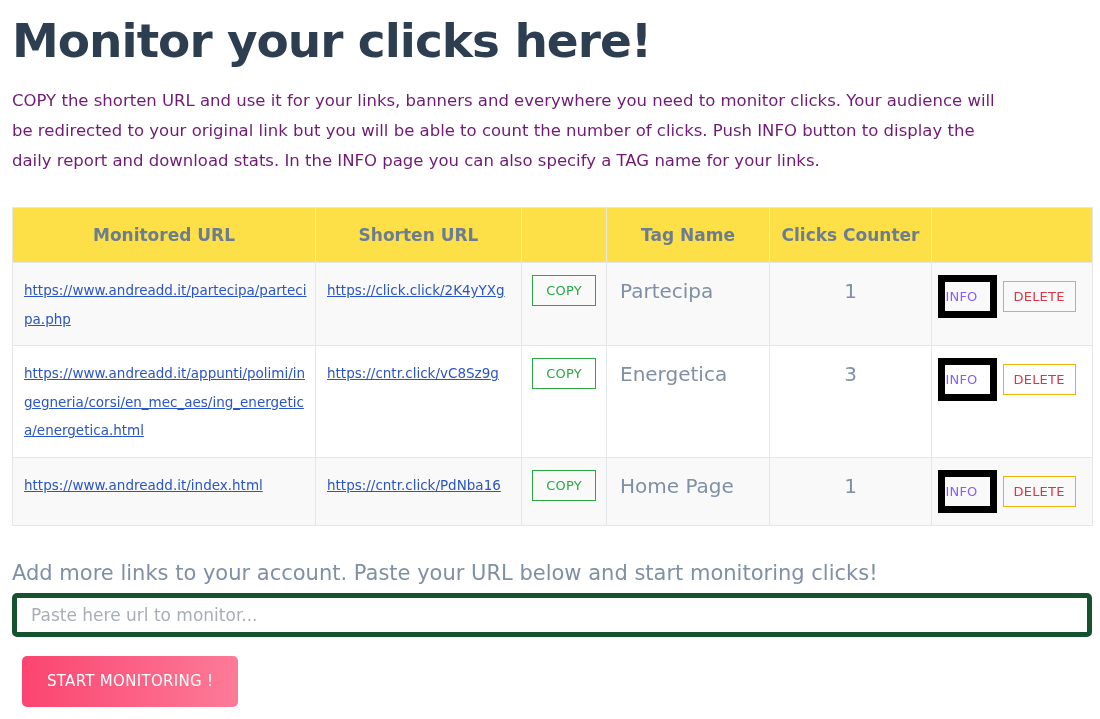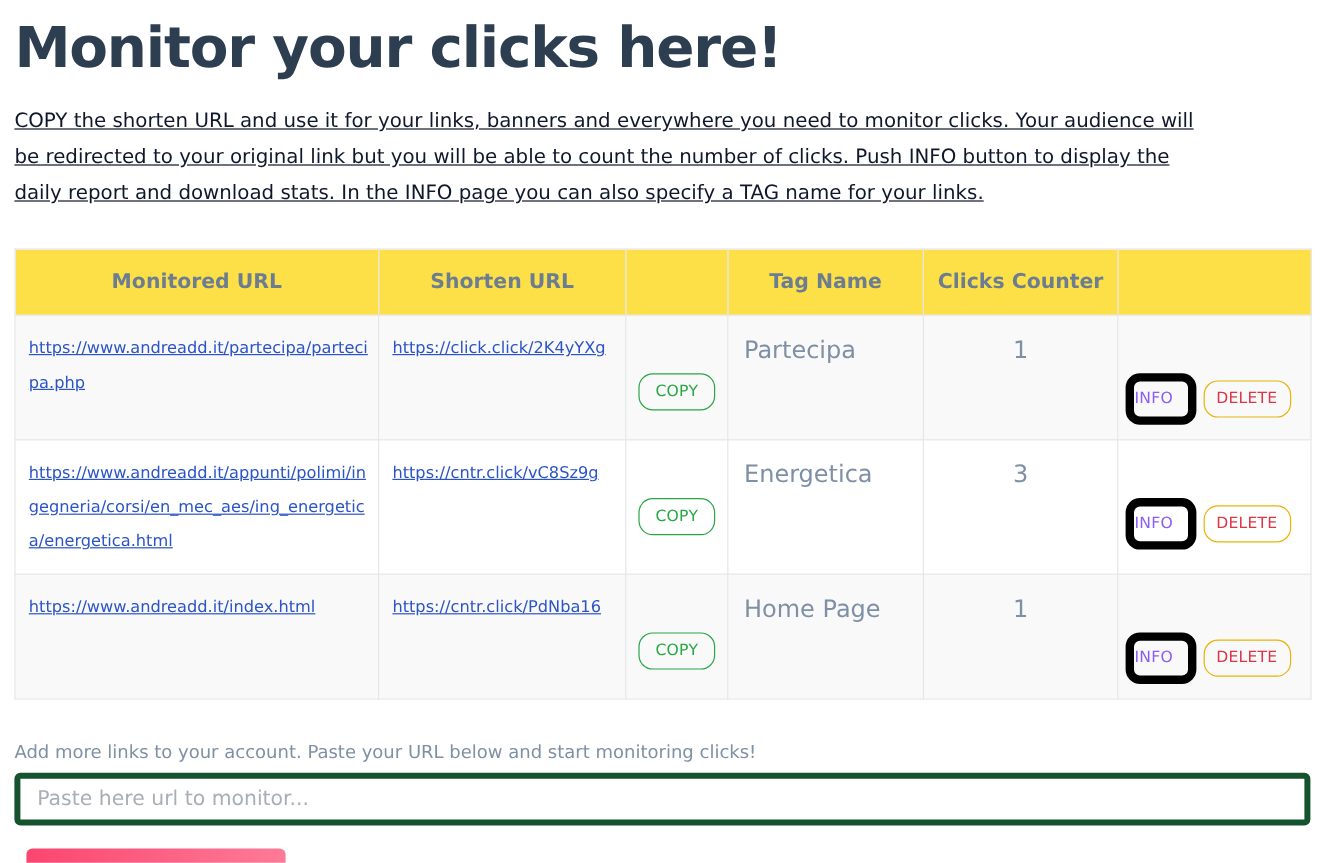--- a/index.html
+++ b/index.html
@@ -25,25 +25,24 @@
     color: #2c3e50;
     letter-spacing: -1px;
     margin: 0;
     padding: 13px 0 0 2px;
     line-height: 1.2;
   }
   .intro {
     font-family: "DejaVu Sans", sans-serif;
     font-size: 16.5px;
     line-height: 30px;
-    color: #0f172a;
+    color: #701a75;
     margin: 0;
     padding: 17px 2px 0 2px;
     max-width: 1075px;
-    text-decoration: underline;
   }
 
   
   .links-table {
     width: 1080px;
     border-collapse: collapse;
     margin: 31px 0 0 2px;
     table-layout: fixed;
   }
   .links-table th,
@@ -107,25 +106,24 @@
     white-space: nowrap;
   }
 
   
   .btn-outline {
     display: inline-block;
     font-family: "DejaVu Sans", sans-serif;
     font-size: 13px;
     line-height: 1;
     padding: 8px 11px 8px 11px;
-    border-radius: 12px;
+    border-radius: 0;
     background: transparent;
     cursor: pointer;
     letter-spacing: 0.2px;
-    margin-top: 36px;
   }
   .btn-copy {
     border: 1px solid #28a745;
     color: #28a745;
     padding: 8px 13px 8px 13px;
   }
   .btn-info {
     border: 7px solid #000000;
     color: #8b5cf6;
     margin-right: 6px;
@@ -133,21 +131,21 @@
   }
   .btn-delete {
     border: 1px solid #eab308;
     color: #dc3545;
     padding: 8px 10px 8px 10px;
   }
 
   
   .add-label {
     font-family: "DejaVu Sans", sans-serif;
-    font-size: 15px;
+    font-size: 21px;
     color: #7f90a4;
     margin: 0;
     padding: 35px 0 0 2px;
   }
   .url-input {
     display: block;
     box-sizing: border-box;
     width: 1080px;
     height: 44px;
     margin: 8px 0 0 2px;

